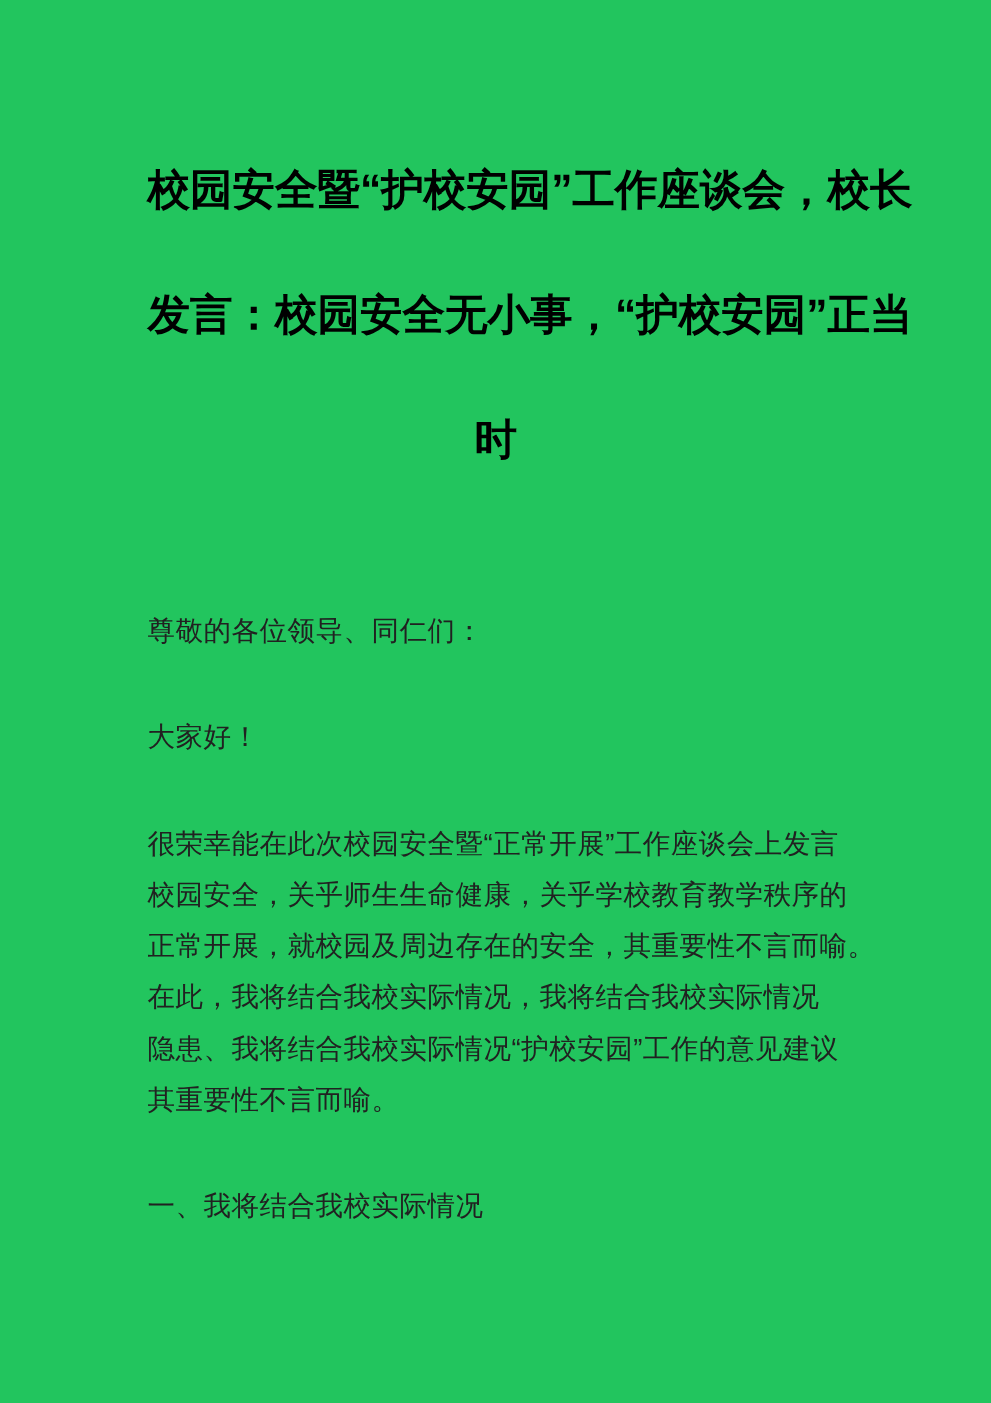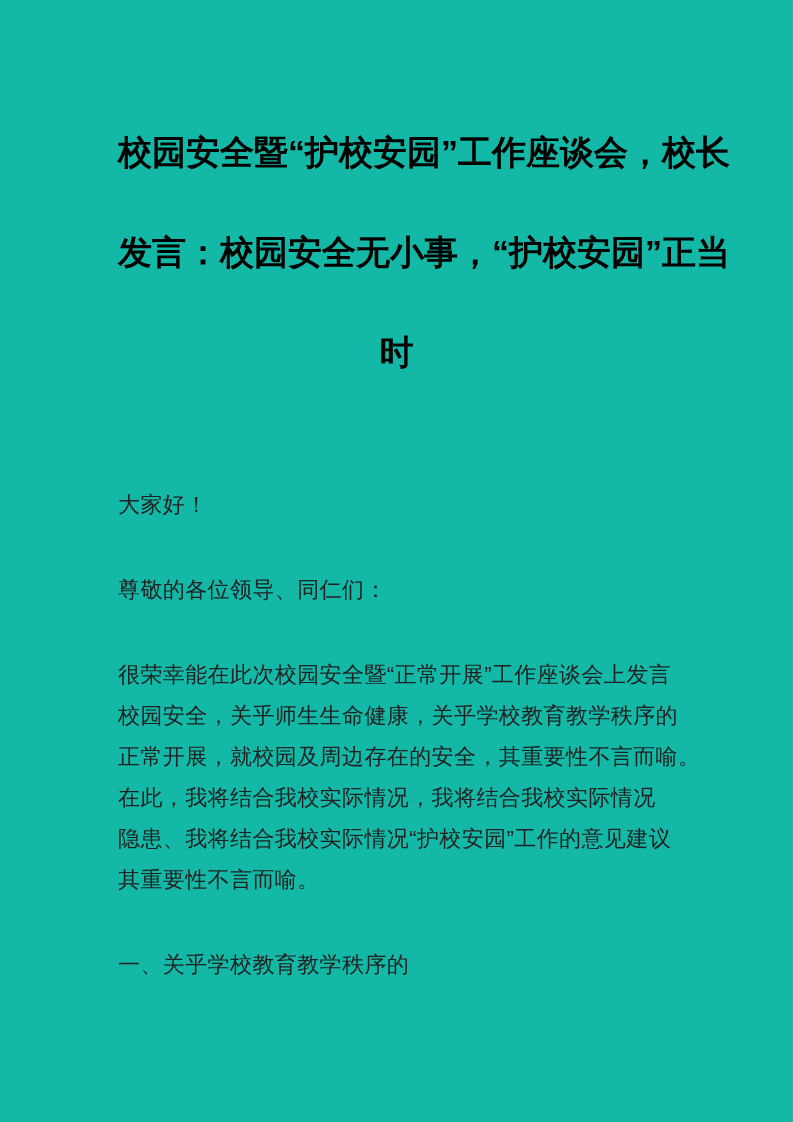--- a/index.html
+++ b/index.html
@@ -10,21 +10,21 @@
   body {
     width: 793px;
     height: 1122px;
     font-family: "Liberation Sans", sans-serif;
   }
   .page {
     box-sizing: border-box;
     width: 793px;
     height: 1122px;
     padding: 0 118px;
-    background: #14b8a6;
+    background: #22c55e;
     overflow: hidden;
   }
   .doc-title {
     margin: 102px 0 0 0;
     font-size: 34px;
     font-weight: 700;
     line-height: 100px;
     text-align: center;
     color: #000000;
   }
@@ -52,34 +52,34 @@
 
   <h1 class="doc-title">
     <div class="title-line">校园安全暨“护校安园”工作座谈会，校长</div>
     <div class="title-line">发言：校园安全无小事，“护校安园”正当</div>
     <div class="title-line">时</div>
   </h1>
 
   <div class="doc-body">
 
     <div class="para">
-      <div class="line">大家好！</div>
+      <div class="line">尊敬的各位领导、同仁们：</div>
     </div>
 
     <div class="para">
-      <div class="line">尊敬的各位领导、同仁们：</div>
+      <div class="line">大家好！</div>
     </div>
 
     <div class="para">
       <div class="line">很荣幸能在此次校园安全暨“正常开展”工作座谈会上发言</div>
       <div class="line">校园安全，关乎师生生命健康，关乎学校教育教学秩序的</div>
       <div class="line">正常开展，就校园及周边存在的安全，其重要性不言而喻。</div>
       <div class="line">在此，我将结合我校实际情况，我将结合我校实际情况</div>
       <div class="line">隐患、我将结合我校实际情况“护校安园”工作的意见建议</div>
       <div class="line">其重要性不言而喻。</div>
     </div>
 
     <div class="para">
-      <div class="line">一、关乎学校教育教学秩序的</div>
+      <div class="line">一、我将结合我校实际情况</div>
     </div>
 
   </div>
 </div>
 
 </body></html>

